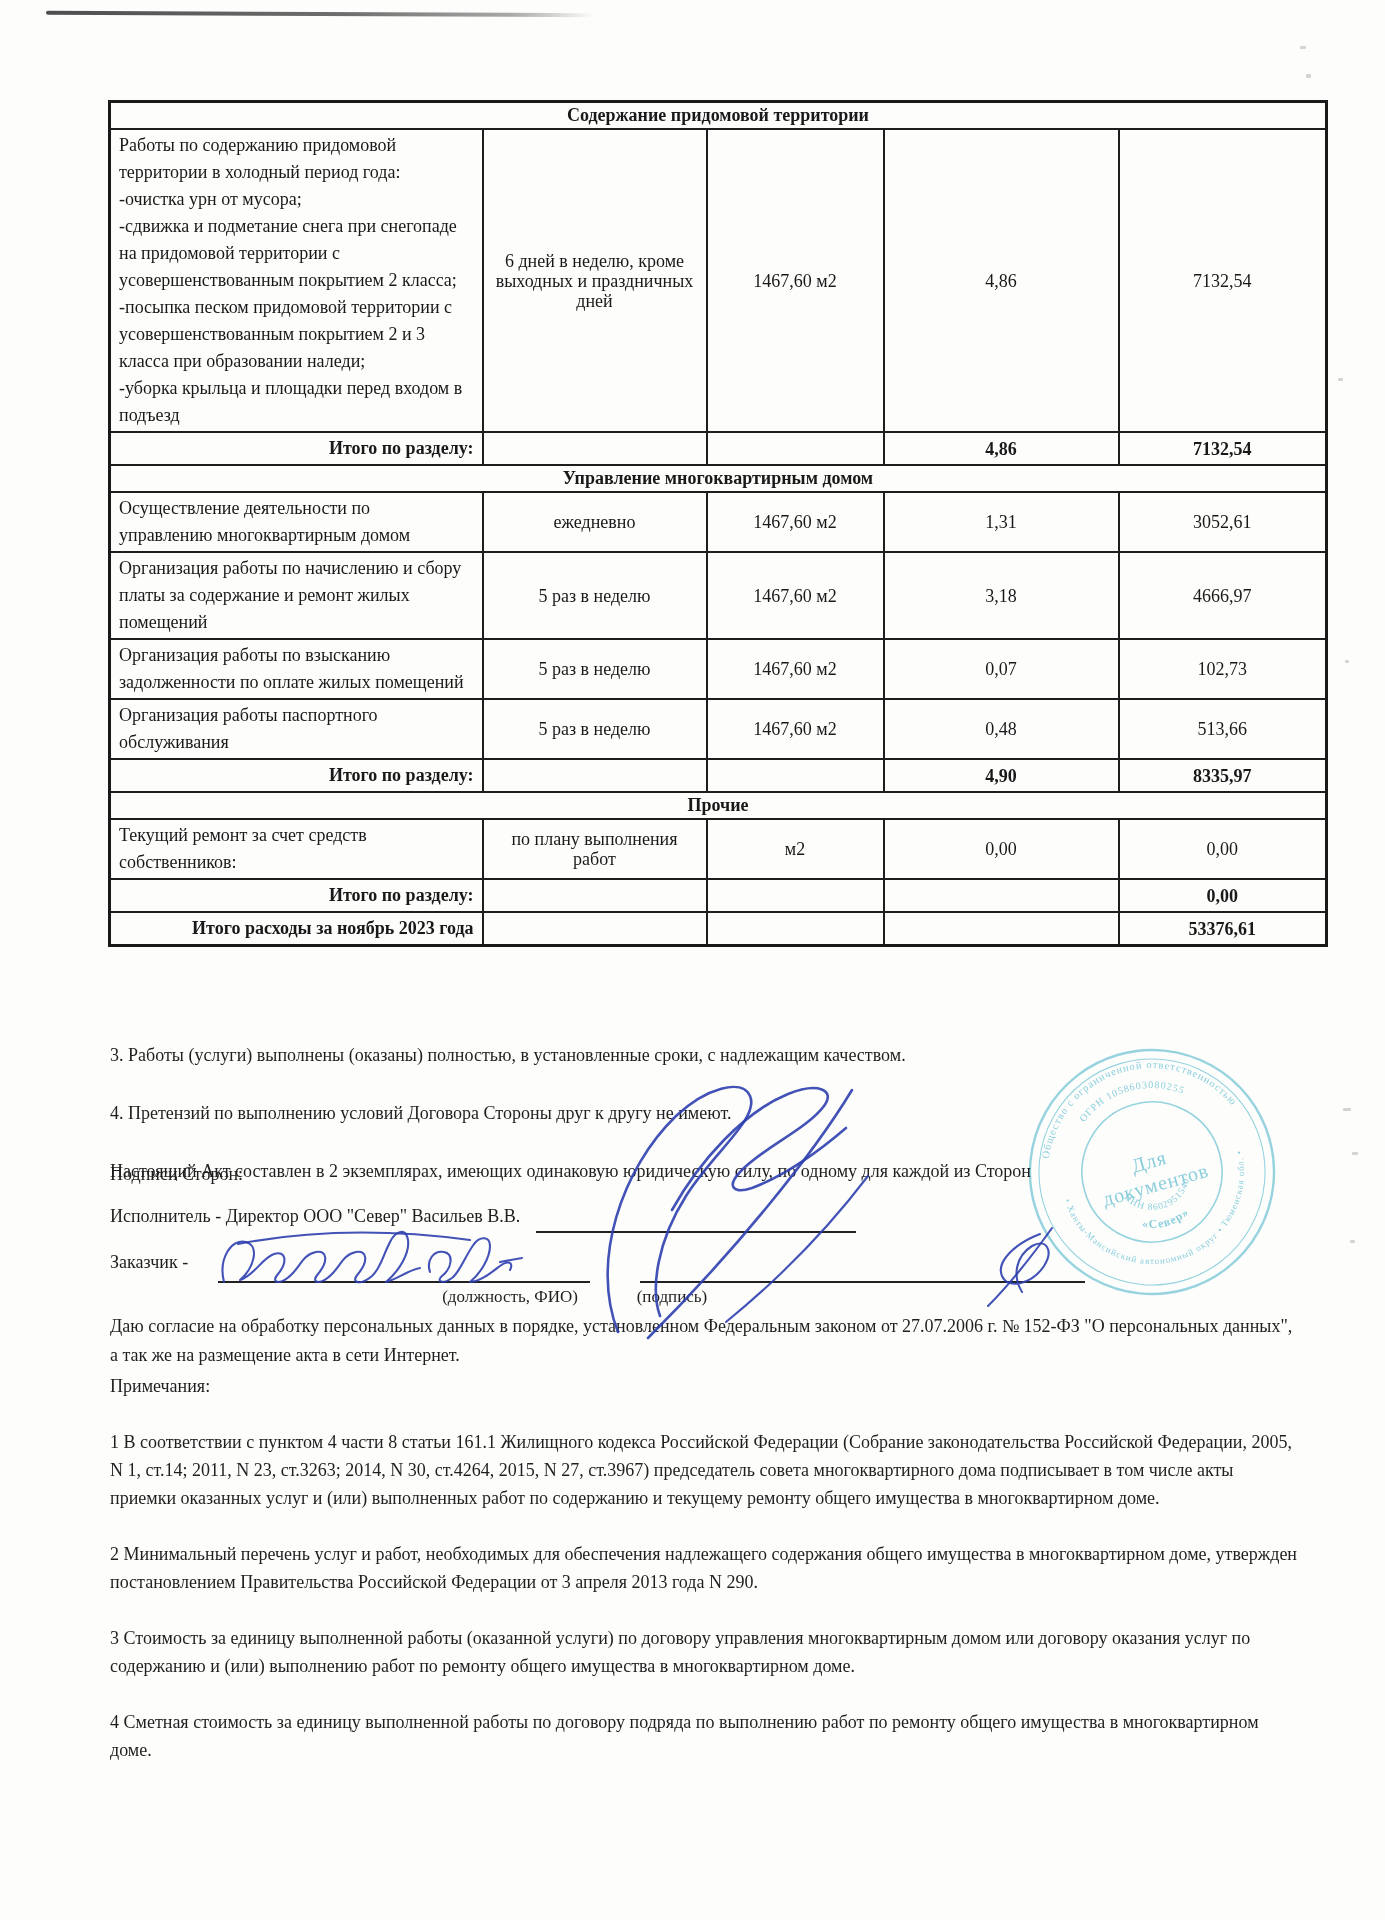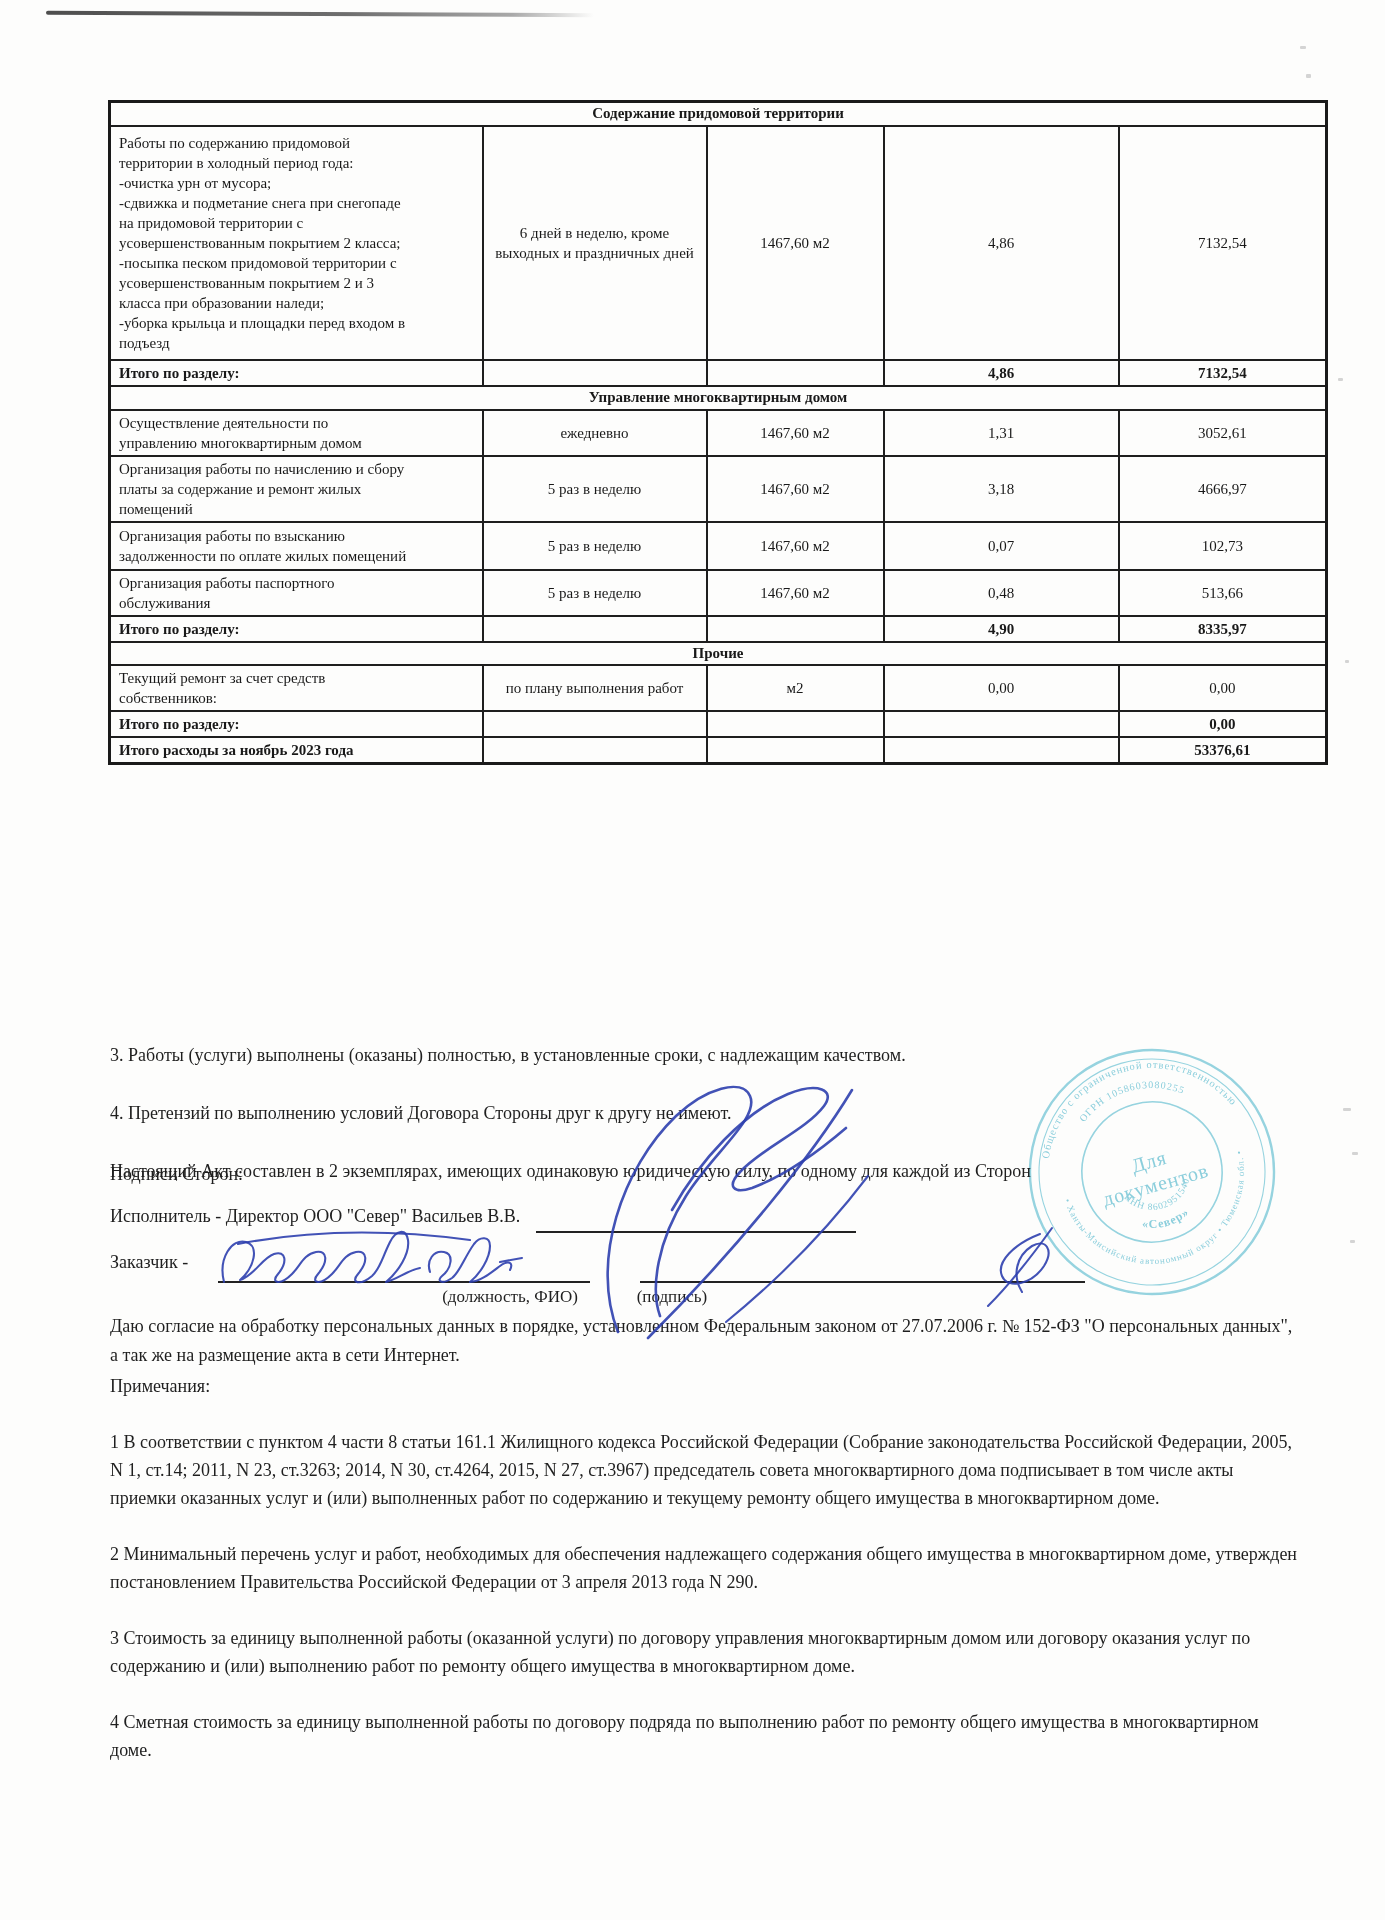--- a/index.html
+++ b/index.html
@@ -19,35 +19,35 @@
     position:absolute;left:46px;top:12px;width:548px;height:4px;
     background:linear-gradient(90deg,#2f2f2f,#555 55%,#9a9a9a 85%,transparent);
     transform:rotate(.25deg);border-radius:2px;opacity:.85;
   }
   .speck{position:absolute;background:#777;opacity:.3;border-radius:1px;}
 
   
   #act-table{
     position:absolute;left:108px;top:100px;width:1217px;
     border-collapse:collapse;table-layout:fixed;
-    font-size:15px;color:#191919;
+    font-size:18px;color:#191919;
   }
   #act-table td{
     border:2px solid #1e1e1e;
     padding:2px 8px;vertical-align:middle;
     overflow:hidden;
   }
   #act-table{border:3px solid #1a1a1a;}
   .row-section td{
     font-weight:bold;text-align:center;
     border-top-width:3px;border-bottom-width:3px;
   }
   .row-total td{font-weight:bold;border-top-width:3px;}
-  .row-total td:first-child{text-align:left;}
-  .cell-desc{white-space:pre-line;text-align:left;line-height:20px;padding-left:6px;}
+  .row-total td:first-child{text-align:right;}
+  .cell-desc{white-space:pre-line;text-align:left;line-height:27px;padding-left:6px;}
   .cell-num{text-align:center;line-height:20px;}
 
   
   .textblock{
     position:absolute;left:110px;width:1240px;
     font-size:18px;line-height:29px;white-space:pre-line;
   }
   .notes-block{line-height:28px;}
   .sig-label{position:absolute;left:110px;font-size:18px;}
   .sig-underline{position:absolute;height:2px;background:#222;}

